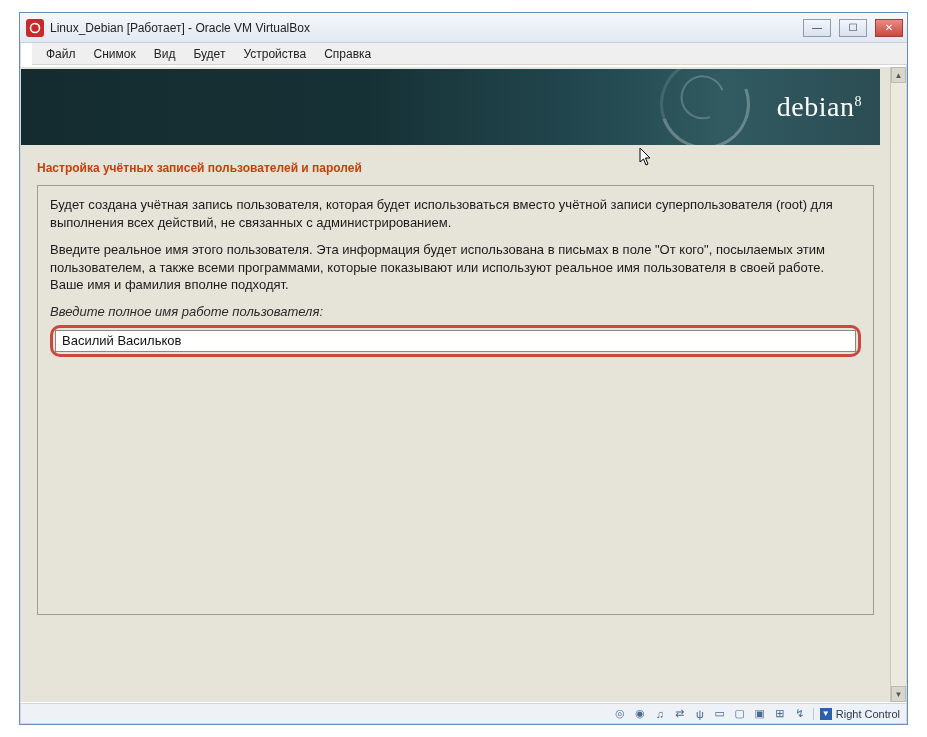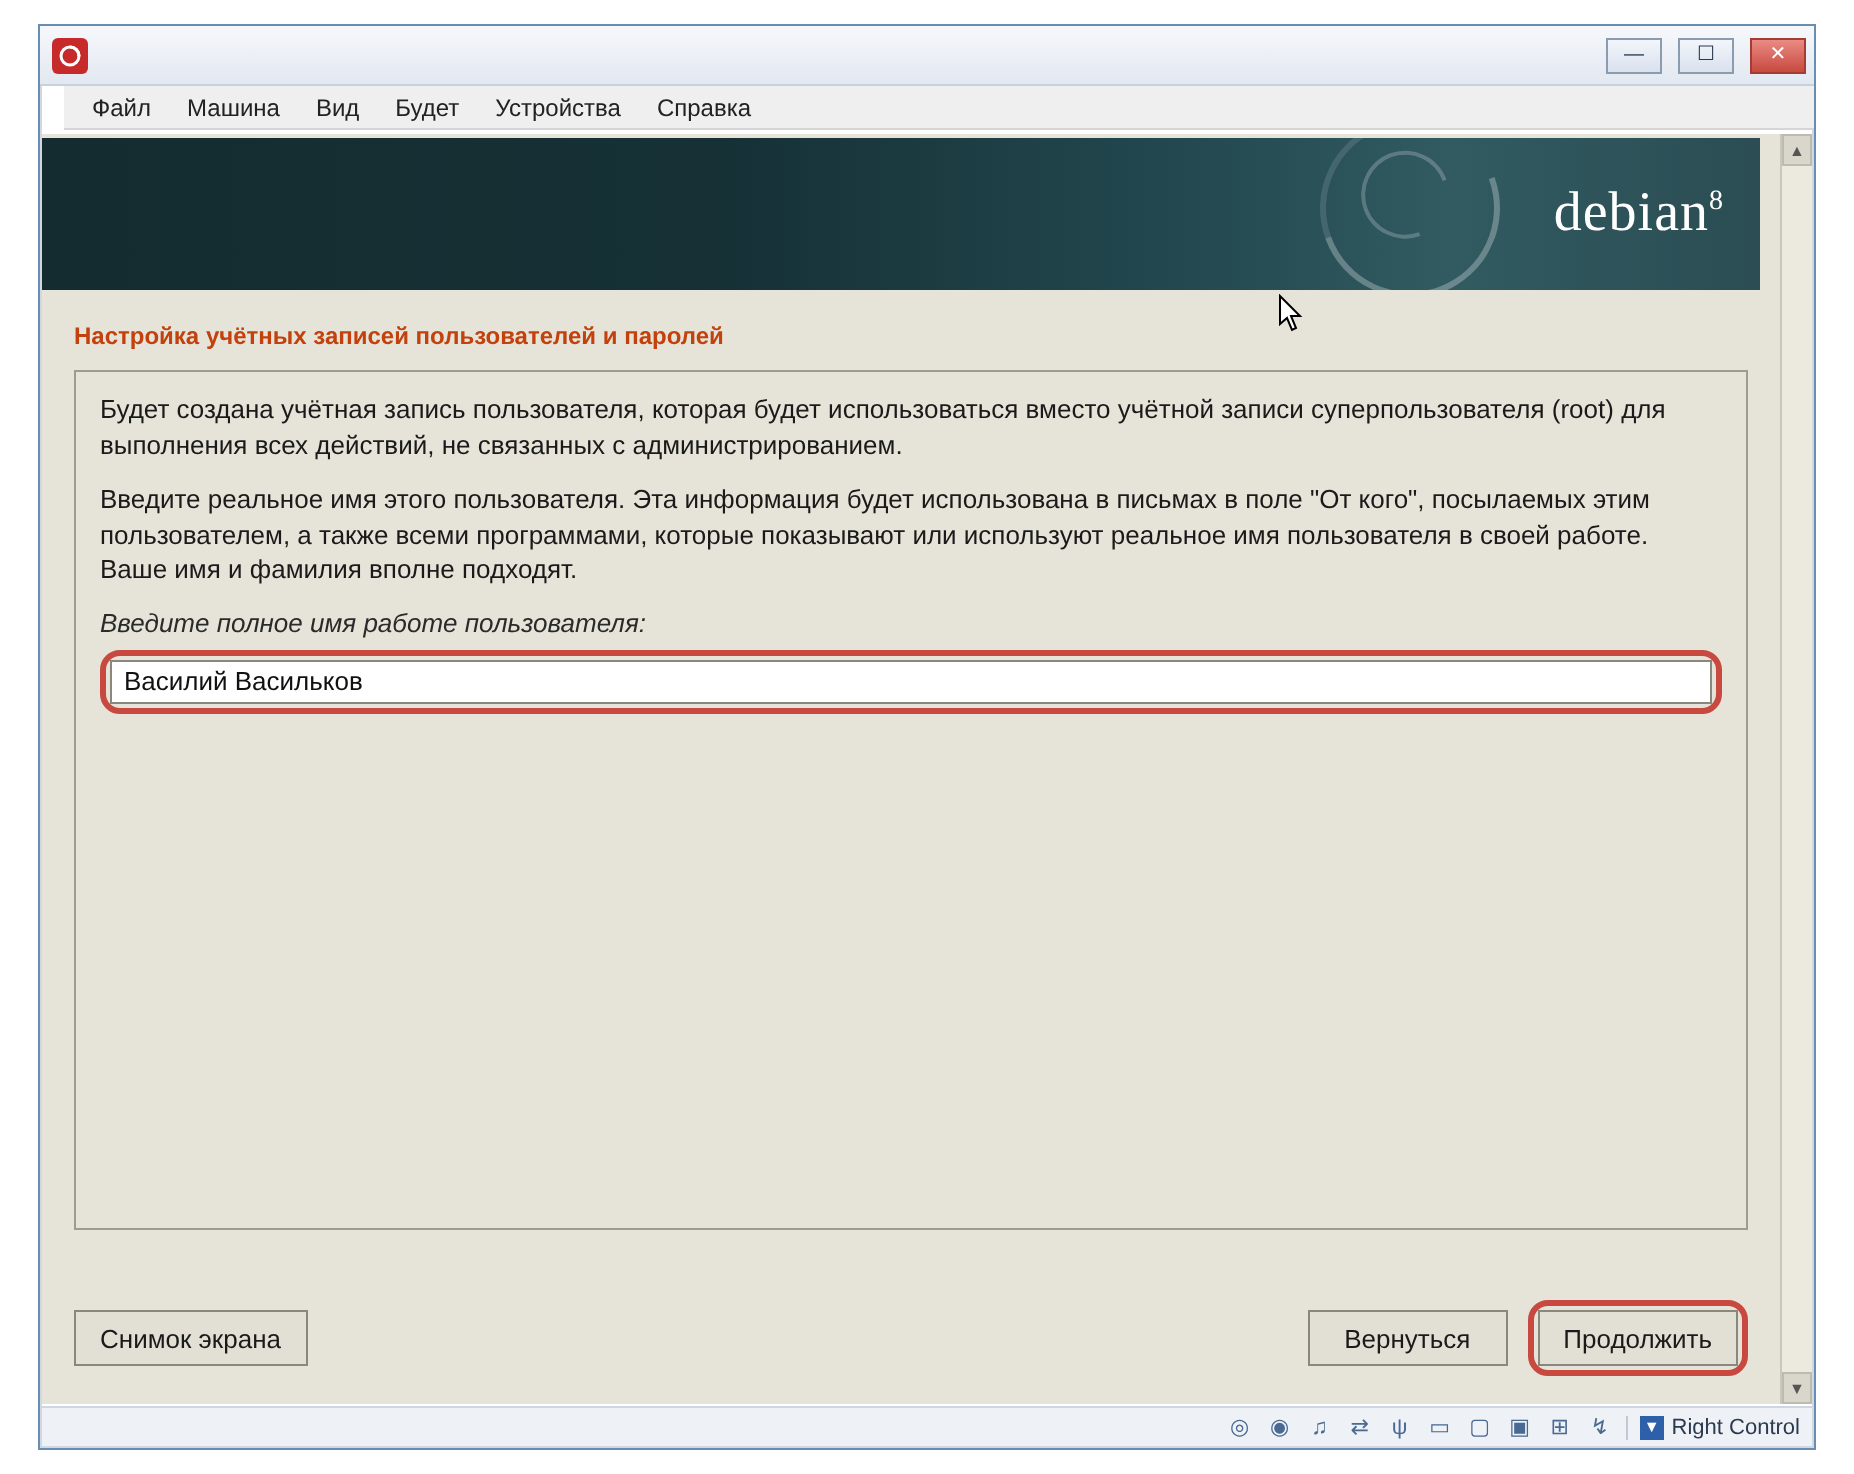--- a/index.html
+++ b/index.html
@@ -247,29 +247,30 @@
 
 <div class="outer-frame">
 
   <div class="titlebar">
     <div class="vb-icon">
       <svg viewBox="0 0 12 12">
           <circle cx="6" cy="6" r="4.5" fill="none" stroke="#fff" stroke-width="1.5"></circle>
           <path d="M6 1.5 A4.5 4.5 0 0 1 10.5 6" fill="none" stroke="#fff" stroke-width="1.5"></path>
         </svg>
     </div>
+    <span class="title-text">Linux_Debian [Работает] - Oracle VM VirtualBox</span>
     <span class="spacer"></span>
     <div class="win-btn">—</div>
     <div class="win-btn">☐</div>
     <div class="win-btn close">✕</div>
   </div>
 
   <div class="menubar">
     <span class="menu-item">Файл</span>
-    <span class="menu-item">Машина</span>
+    <span class="menu-item">Снимок</span>
     <span class="menu-item">Вид</span>
     <span class="menu-item">Будет</span>
     <span class="menu-item">Устройства</span>
     <span class="menu-item">Справка</span>
   </div>
 
   <div class="vm-viewport">
 
     <div class="banner">
       <div class="swirl"></div>
@@ -281,28 +282,20 @@
 
       <div class="content-box">
         <p>Будет создана учётная запись пользователя, которая будет использоваться вместо учётной записи суперпользователя (root) для выполнения всех действий, не связанных с администрированием.</p>
         <p>Введите реальное имя этого пользователя. Эта информация будет использована в письмах в поле "От кого", посылаемых этим пользователем, а также всеми программами, которые показывают или используют реальное имя пользователя в своей работе. Ваше имя и фамилия вполне подходят.</p>
         <div class="prompt">Введите полное имя работе пользователя:</div>
         <div class="highlight-wrap">
           <input type="text" class="fullname-input" value="Василий Васильков" style="">
         </div>
       </div>
 
-      <div class="button-row">
-        <button class="btn">Снимок экрана</button>
-        <span class="gap"></span>
-        <button class="btn">Вернуться</button>
-        <span class="continue-wrap">
-          <button class="btn">Продолжить</button>
-        </span>
-      </div>
     </div>
 
     <div class="vm-scrollbar">
       <div class="arrow">▲</div>
       <div class="arrow bottom">▼</div>
     </div>
 
     <svg class="cursor" viewBox="0 0 14 20">
       <path d="M1 1 L1 15 L4.5 12 L7 18 L9 17 L6.5 11 L11 11 Z" fill="#fff" stroke="#000" stroke-width="1"></path>
     </svg>

